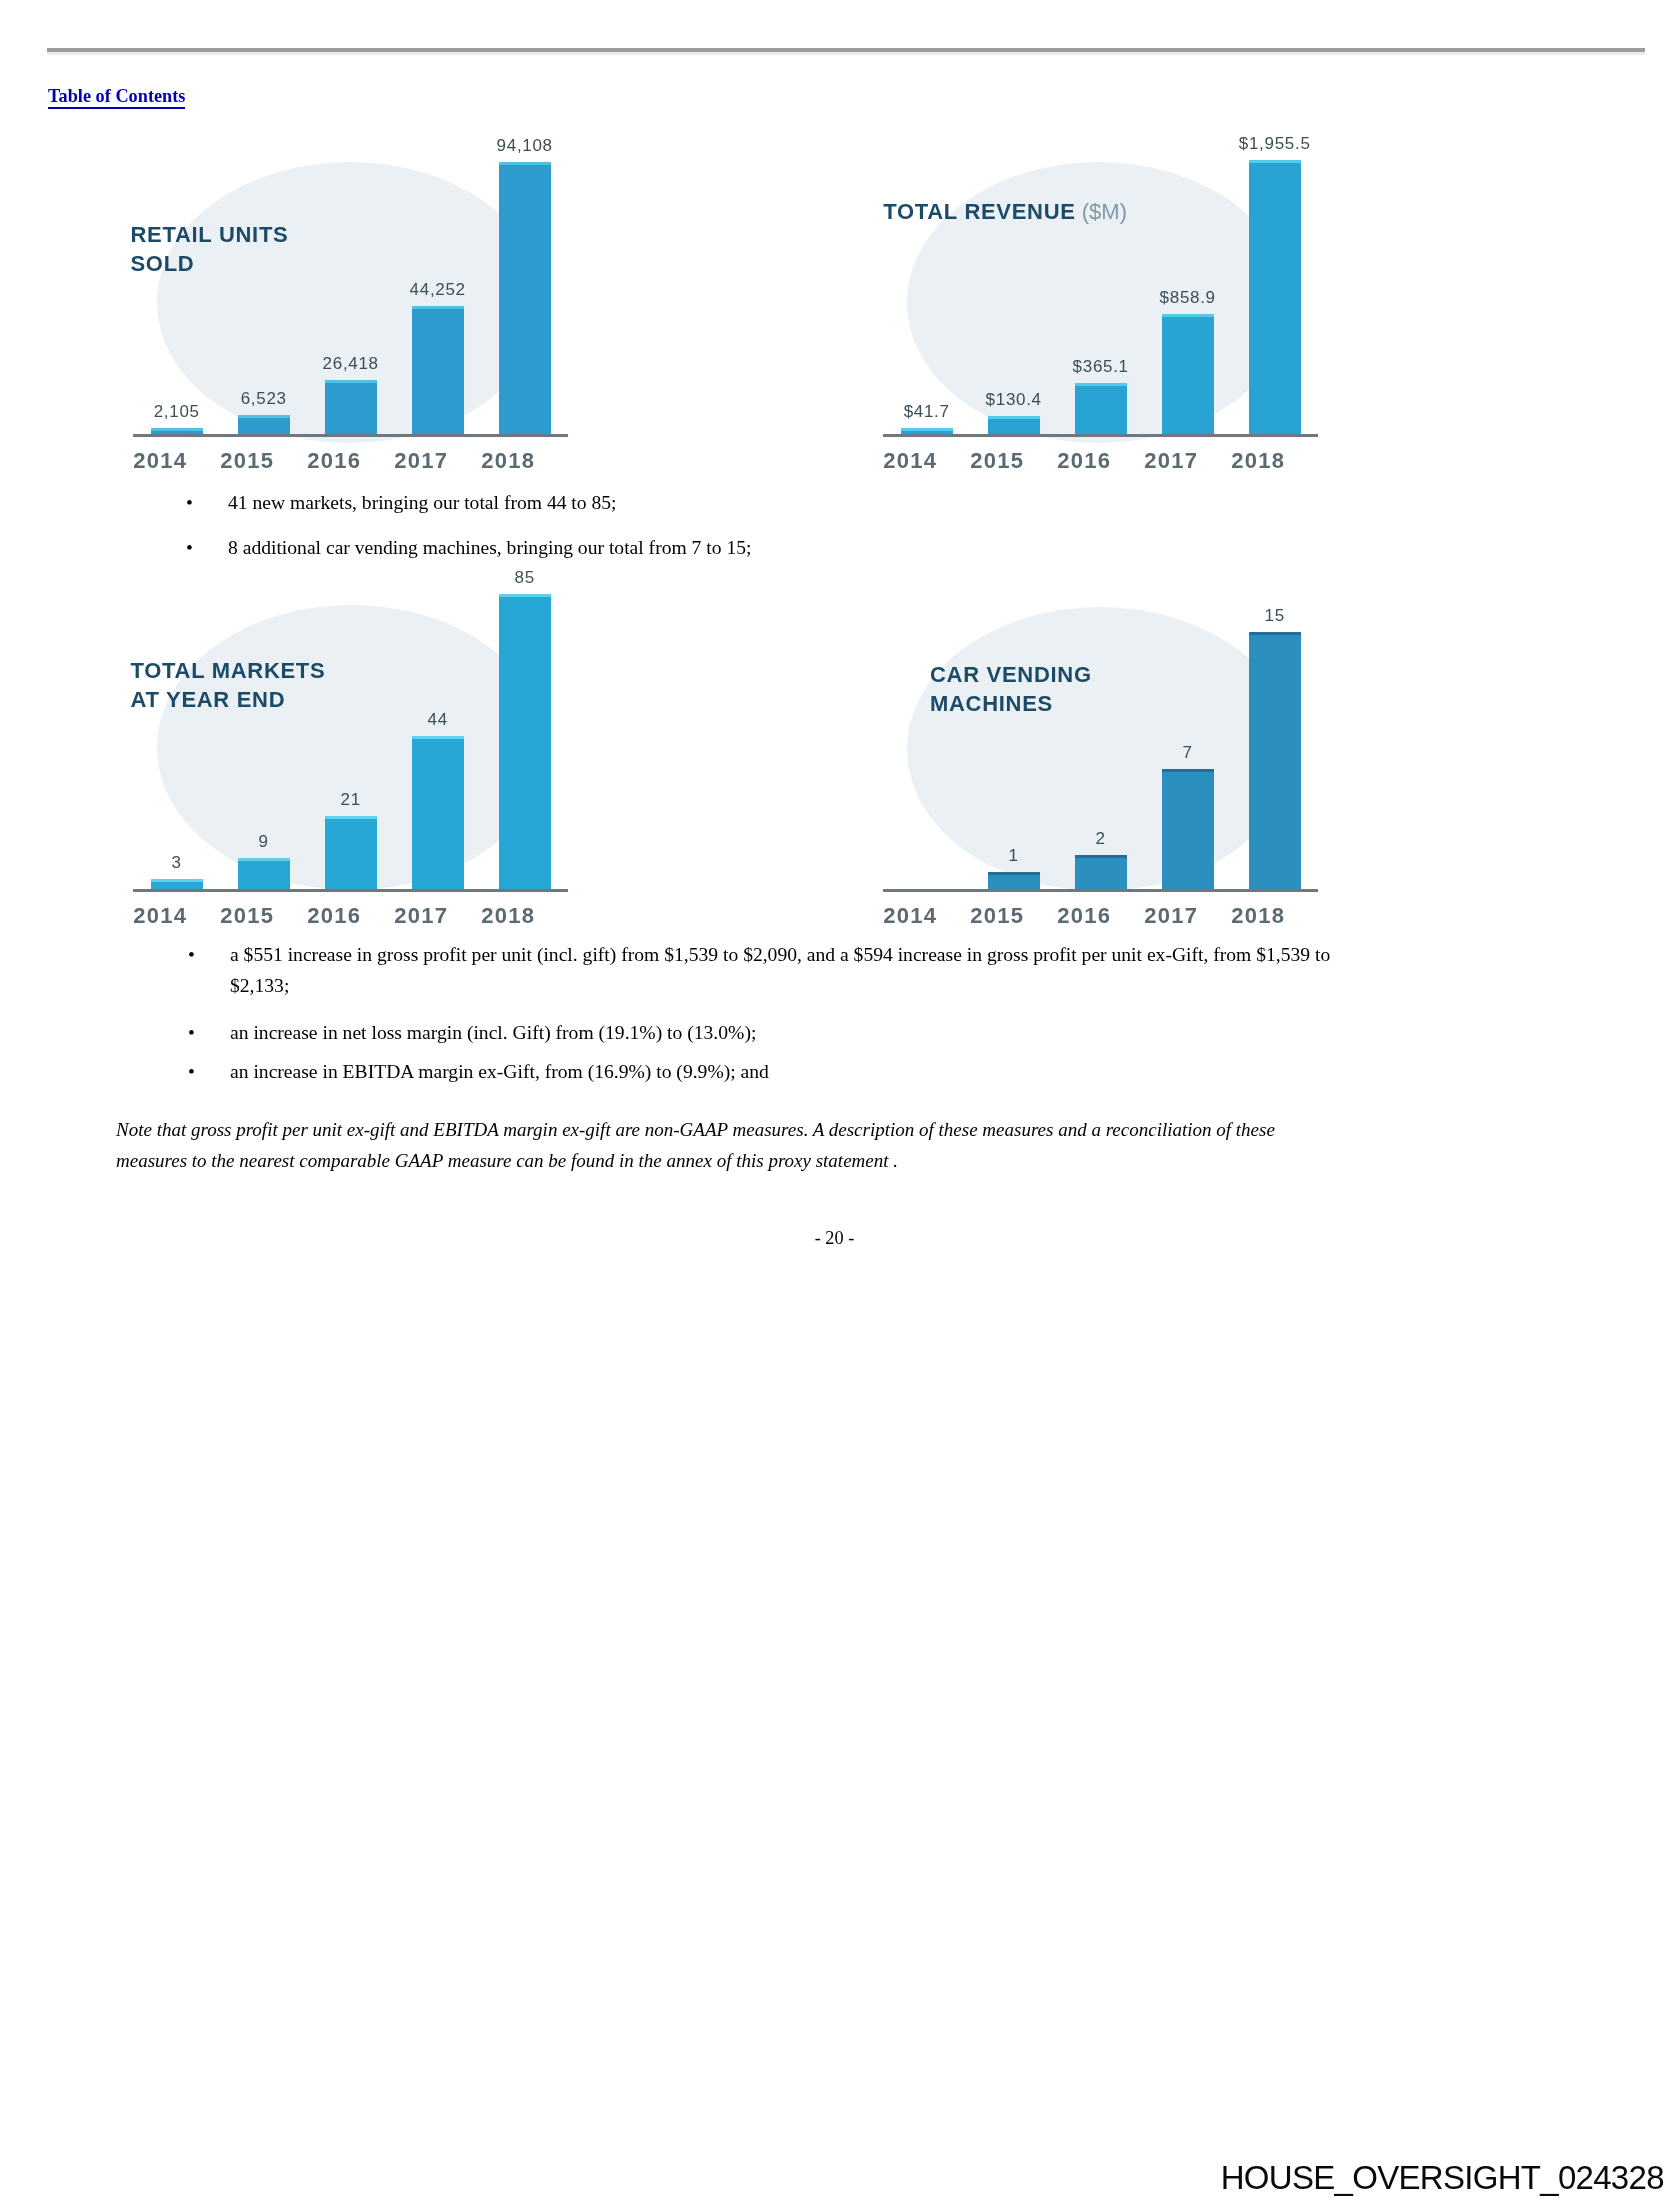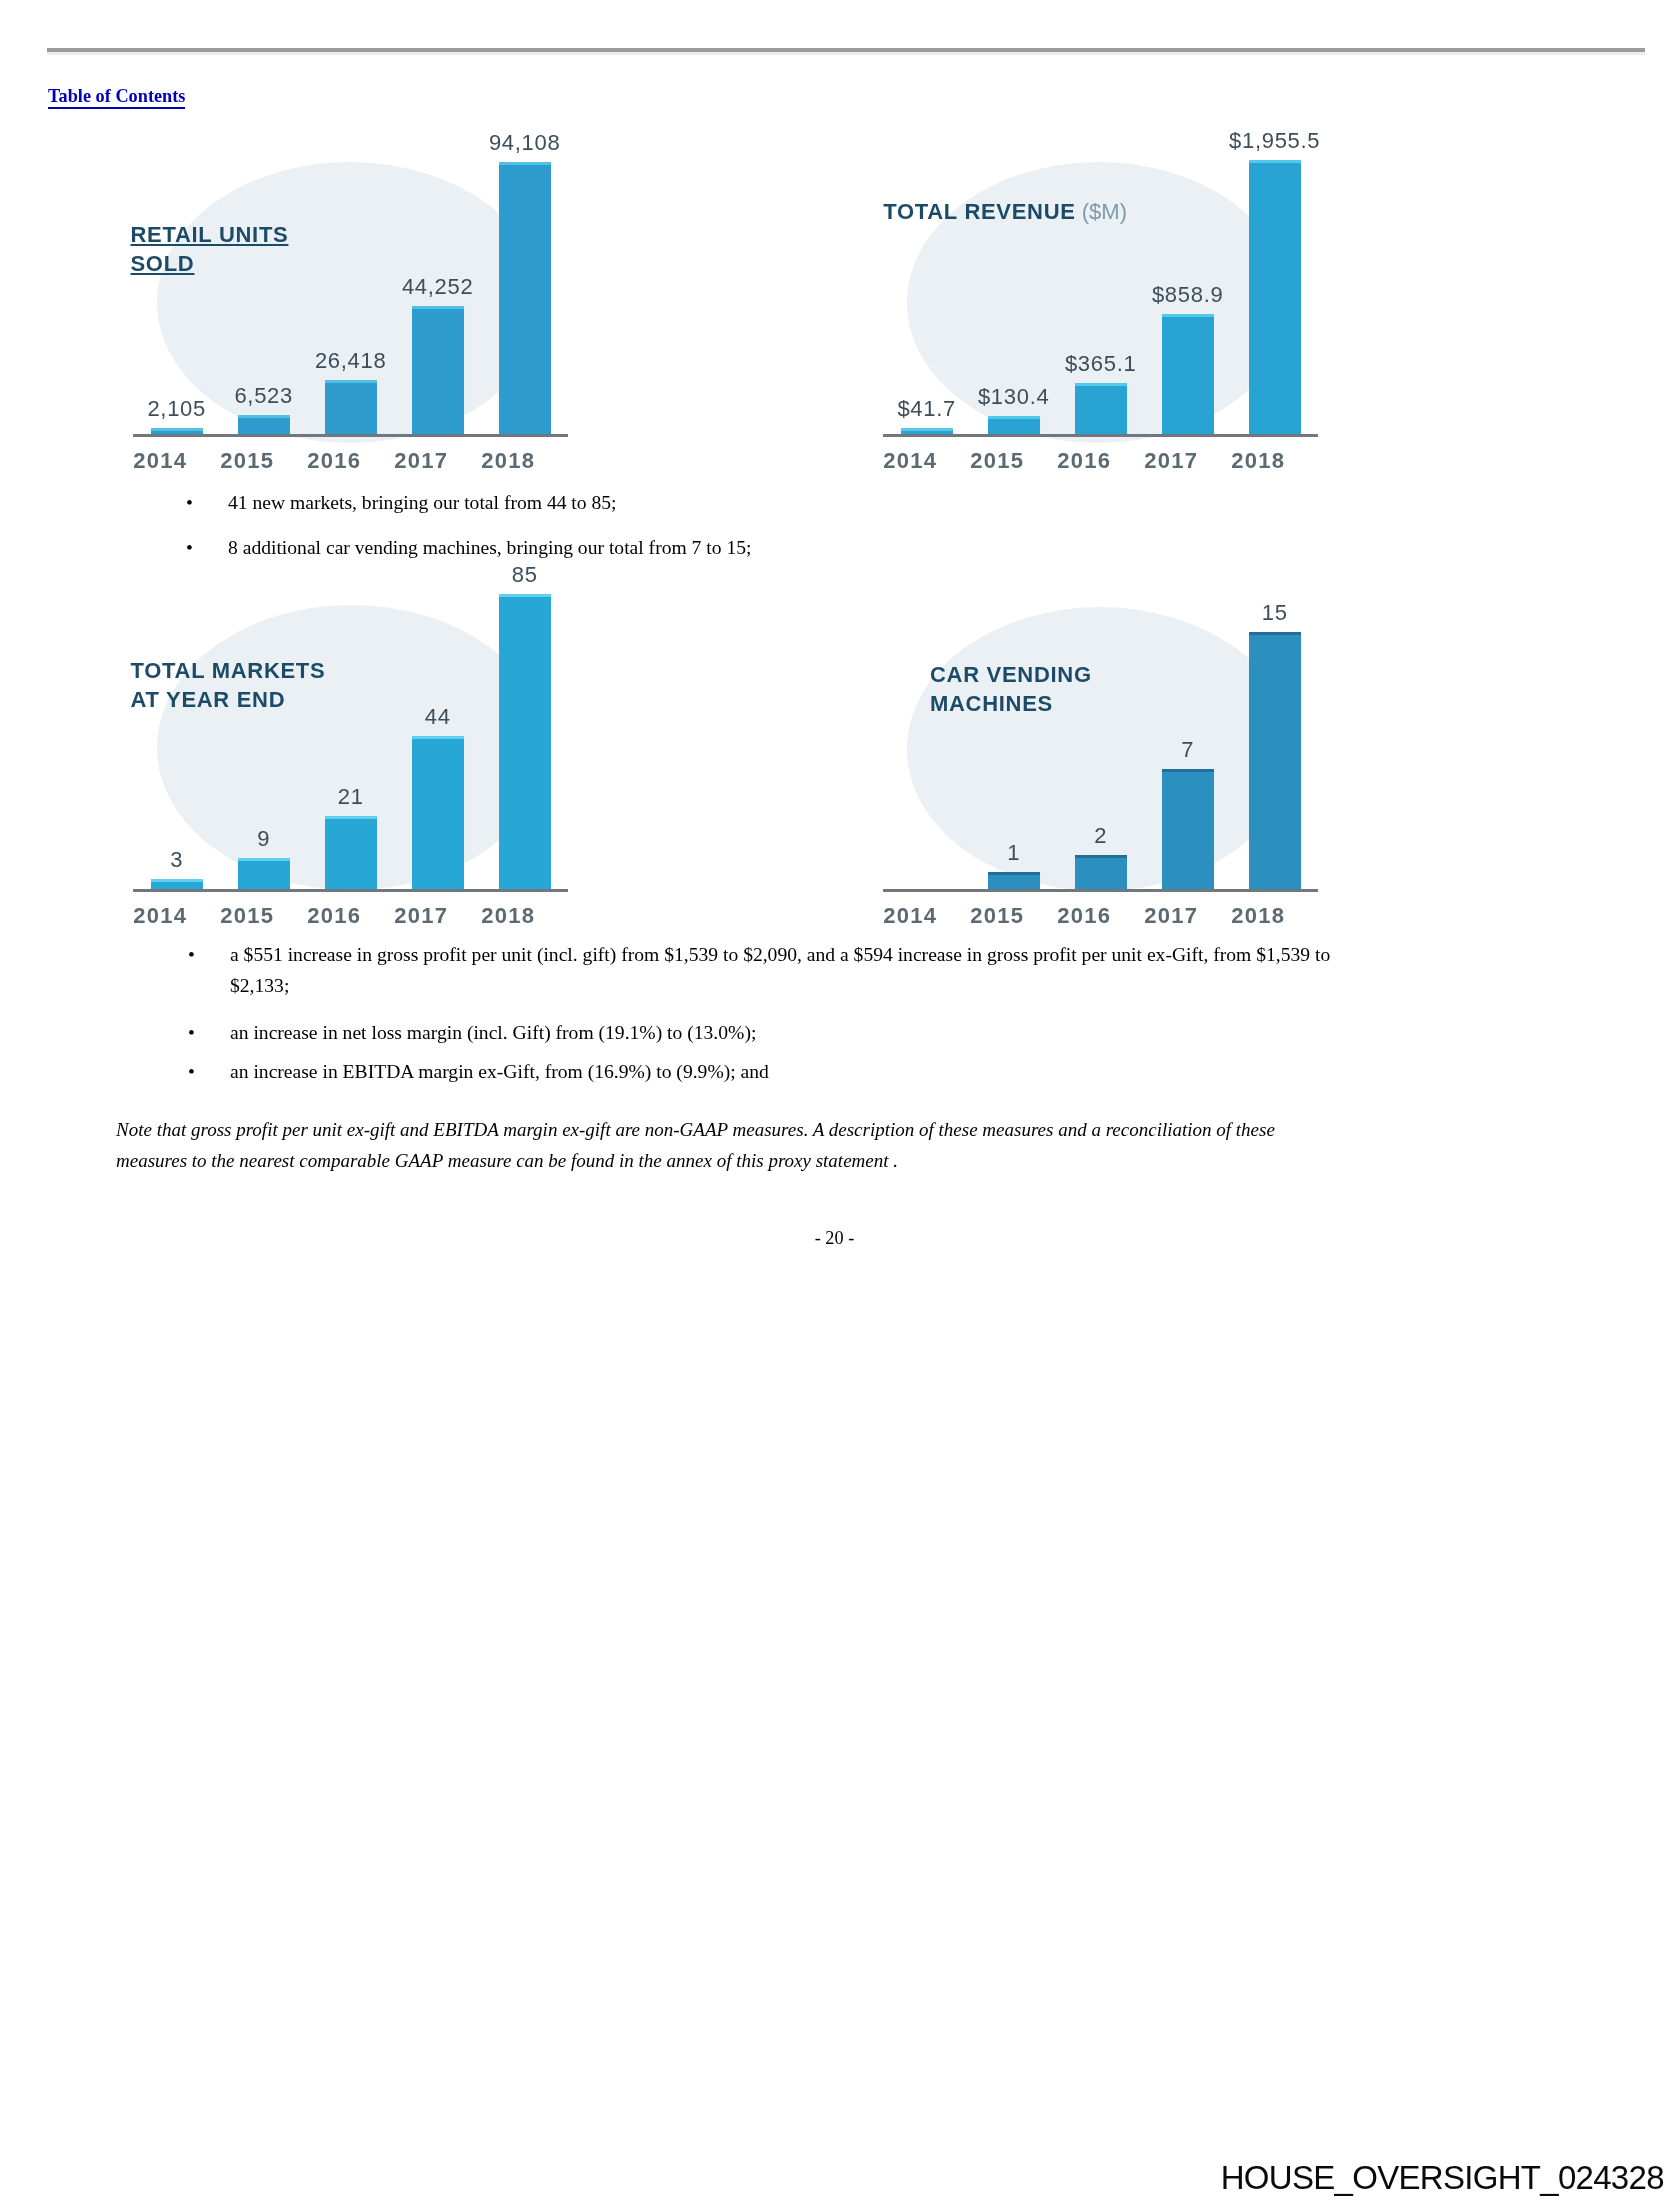--- a/index.html
+++ b/index.html
@@ -28,36 +28,36 @@
   .chart-4 { left:874px; top:589px; height:337px; }
 
   .circle { position:absolute; background:#eaf0f3; border-radius:50%; z-index:0; }
   .chart-1 .circle { left:33px; top:15px; width:386px; height:281px; }
   .chart-2 .circle { left:33px; top:15px; width:383px; height:281px; }
   .chart-3 .circle { left:33px; top:16.4px; width:389px; height:285px; }
   .chart-4 .circle { left:33px; top:18.3px; width:386px; height:284px; }
 
   .chart-title { position:absolute; z-index:3; color:#1b4b67; font-weight:bold;
                  font-size:22px; line-height:29px; letter-spacing:0.7px; }
-  .chart-1 .chart-title { left:6.5px; top:73px;text-decoration:underline; }
+  .chart-1 .chart-title { left:6.5px; top:73px; }
   .chart-2 .chart-title { left:9.2px; top:50px;  }
   .chart-3 .chart-title { left:6.5px; top:67px; }
   .chart-4 .chart-title { left:8px; top:71px;margin-left:48px; }
   .chart-title .tline   { display:block; }
   .chart-2 .chart-title .tline { display:inline; }
   .tsuffix { font-weight:normal; color:#7e9aab; letter-spacing:0; }
 
   .plot { position:absolute; left:9.2px; width:435px; z-index:1;
           display:flex; justify-content:space-between; align-items:flex-end;
           border-bottom:3.3px solid #70787e; }
   .chart-1 .plot, .chart-2 .plot { height:287px; top:0; }
   .chart-3 .plot, .chart-4 .plot { height:300px; top:0; }
 
   .col { width:20%; display:flex; flex-direction:column; align-items:center; justify-content:flex-end; }
-  .val { font-size:22px; color:#3e4e59; margin-bottom:5.9px; white-space:nowrap; letter-spacing:0.7px; }
+  .val { font-size:17px; color:#3e4e59; margin-bottom:5.9px; white-space:nowrap; letter-spacing:0.7px; }
   .bar { width:52px; box-sizing:border-box; }
 
   .years { position:absolute; left:9.2px; width:435px; display:flex; justify-content:space-between; z-index:1; }
   .chart-1 .years, .chart-2 .years { top:301px; }
   .chart-3 .years, .chart-4 .years { top:314px; }
   .ylab { width:20%; font-size:22px; font-weight:bold;
           color:#5b6a73; letter-spacing:1.3px; }
 
   
   .bullets { position:absolute; font-size:19.6px; line-height:31px; }

